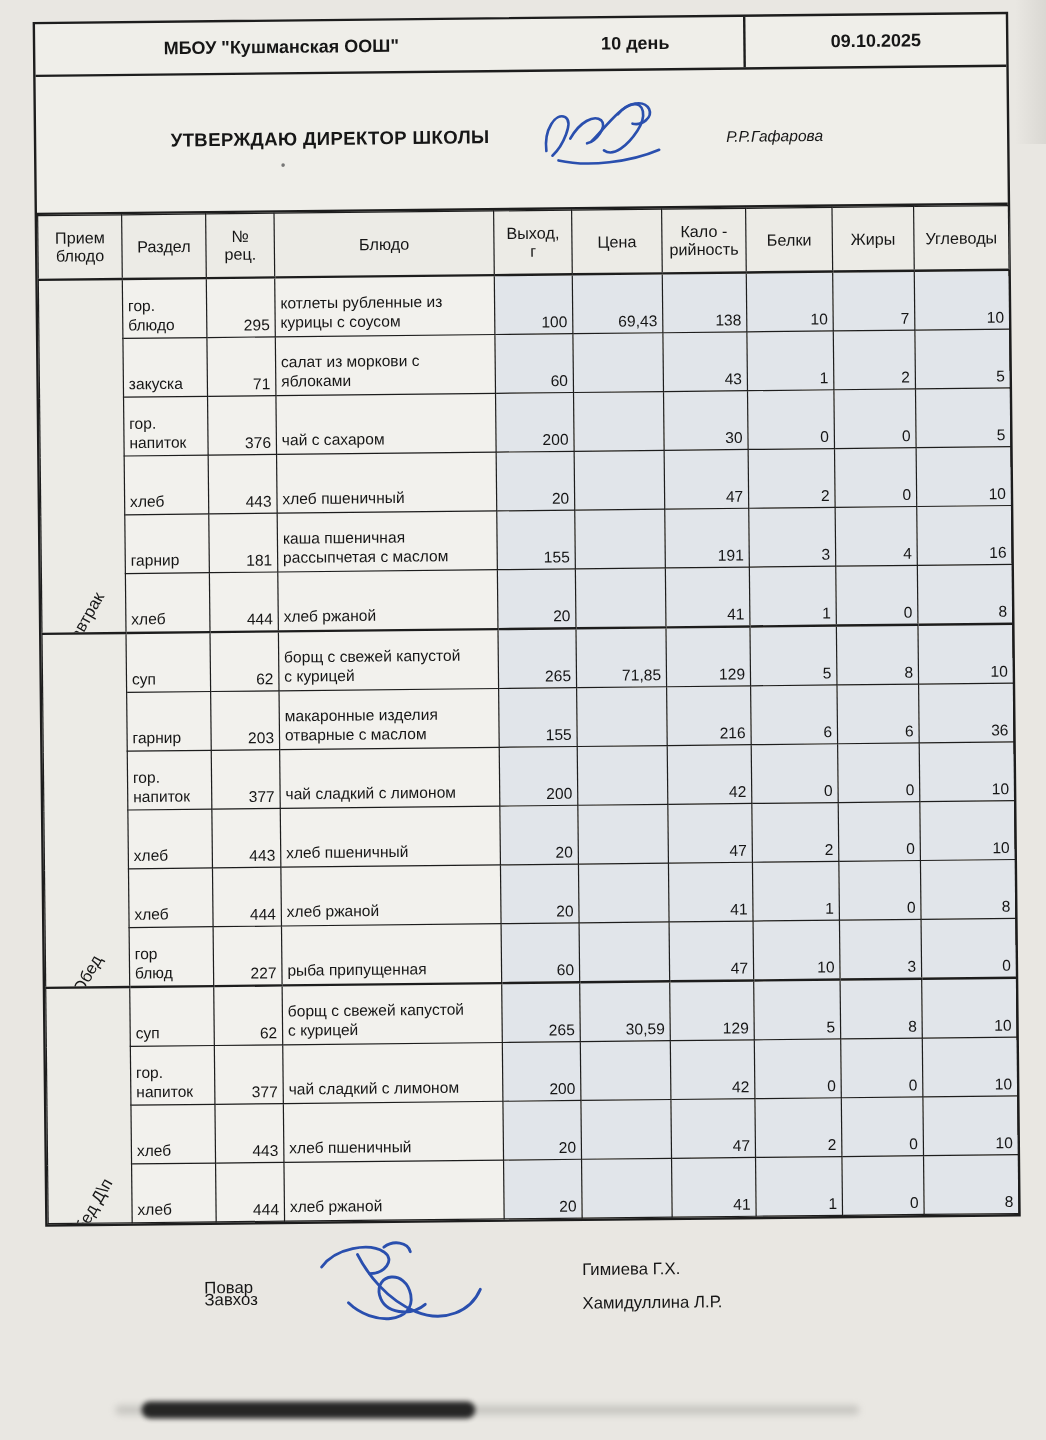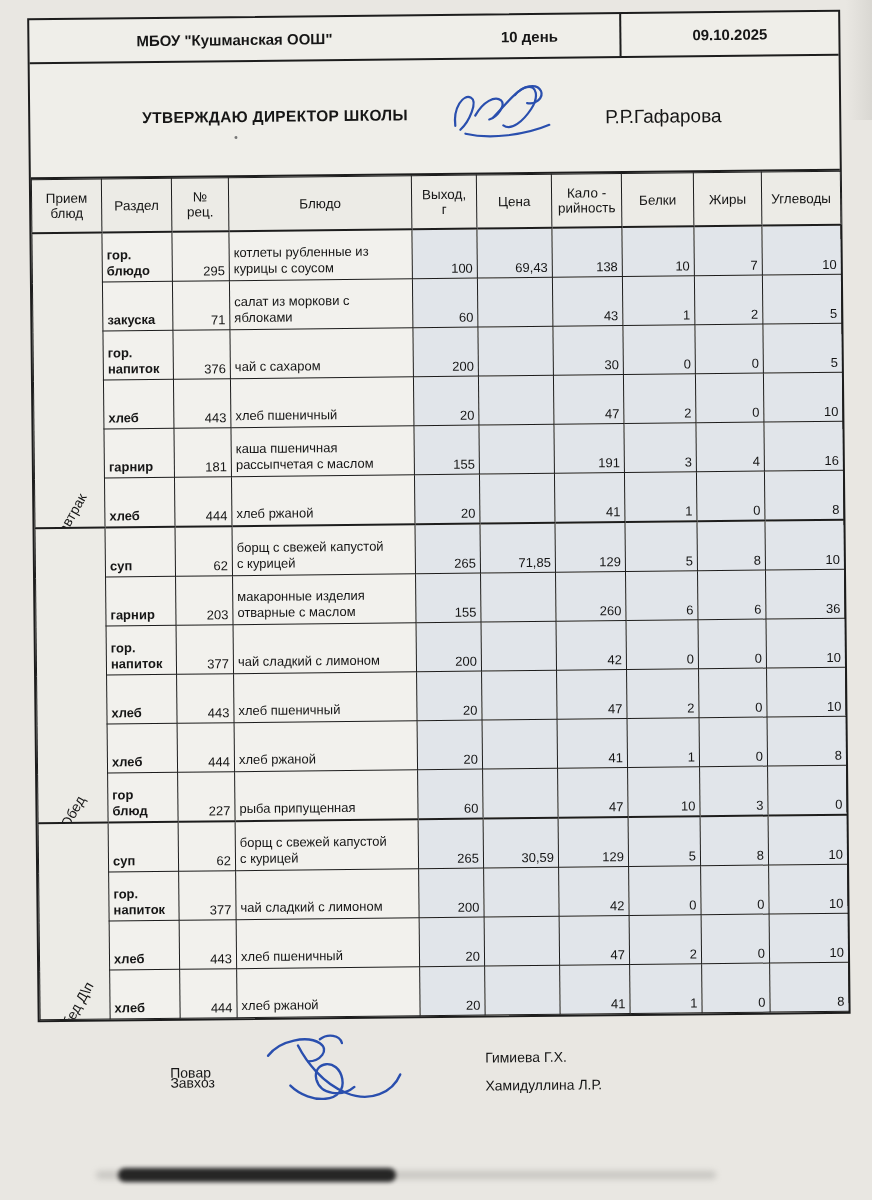--- a/index.html
+++ b/index.html
@@ -14,38 +14,38 @@
   }
   .doc-frame{border:2px solid #1d1d1d;background:#efeee9;}
   
   .head-row{display:flex;align-items:center;height:42px;border-bottom:2px solid #1d1d1d;}
   .head-school{flex:0 0 410px;text-align:center;font-weight:bold;font-size:15px;}
   .head-day{flex:0 0 180px;text-align:center;font-weight:bold;font-size:15px;}
   .head-date{flex:1;text-align:center;font-weight:bold;font-size:15px;border-left:2px solid #1d1d1d;align-self:stretch;display:flex;align-items:center;justify-content:center;}
   
   .approve-row{height:113px;position:relative;border-bottom:2px solid #1d1d1d;}
   .approve-label{position:absolute;left:112px;top:46px;font-size:15.5px;font-weight:bold;letter-spacing:.3px;}
-  .director-name{position:absolute;left:575px;top:48px;font-size:19px;}
+  .director-name{position:absolute;left:575px;top:48px;font-size:13px;font-style:italic;}
   .sig-director{position:absolute;left:415px;top:22px;}
   .speck{position:absolute;left:204px;top:74px;width:3px;height:3px;background:#777;border-radius:50%;}
   
   table.menu{width:100%;border-collapse:collapse;table-layout:fixed;font-size:13px;}
   table.menu th{
     border:1px solid #1d1d1d;border-bottom:2px solid #1d1d1d;
     height:50px;font-weight:normal;font-size:13.5px;
     white-space:pre-line;text-align:center;vertical-align:middle;background:#ecebe6;
   }
   table.menu td{
     border:1px solid #1d1d1d;height:45px;vertical-align:bottom;
     padding:1px 4px 2px 4px;overflow:hidden;
   }
   tr.section-start td{border-top:2px solid #1d1d1d;}
   td.meal-cell{text-align:center;vertical-align:middle;background:#ecebe6;}
   .meal-label{display:inline-block;transform:rotate(-60deg);white-space:nowrap;font-size:14px;}
-  td.razdel{white-space:pre-line;background:#f2f1ed;line-height:1.25;font-weight:bold;}
+  td.razdel{white-space:pre-line;background:#f2f1ed;line-height:1.25;}
   td.rec{text-align:right;background:#f2f1ed;}
   td.dish{white-space:pre-line;background:#f2f1ed;line-height:1.28;}
   td.numcell{text-align:right;background:#e1e5ea;}
   
   .footer{position:relative;height:90px;margin-top:24px;font-size:14px;}
   .footer .role1{position:absolute;left:132px;top:20px;}
   .footer .role2{position:absolute;left:132px;top:30px;}
   .footer .name1{position:absolute;left:447px;top:8px;}
   .footer .name2{position:absolute;left:447px;top:36px;}
   .sig-footer{position:absolute;left:212px;top:-16px;}
@@ -93,21 +93,21 @@
           <col style="width:65px">
           <col style="width:75px">
         <col style="width:70px">
           <col style="width:72px">
           <col style="width:68px">
           <col style="width:79px">
       </colgroup>
       <thead>
         <tr>
           <th>Прием
-блюд</th>
+блюдо</th>
           <th>Раздел</th>
           <th>№
 рец.</th>
           <th>Блюдо</th>
           <th>Выход,
 г</th>
           <th>Цена</th>
           <th>Кало -
 рийность</th>
           <th>Белки</th>
@@ -201,21 +201,21 @@
             <td class="numcell">8</td>
             <td class="numcell">10</td>
           </tr>
           <tr>
             <td class="razdel">гарнир</td>
             <td class="rec">203</td>
             <td class="dish">макаронные изделия
 отварные с маслом</td>
             <td class="numcell">155</td>
             <td class="numcell"></td>
-            <td class="numcell">260</td>
+            <td class="numcell">216</td>
             <td class="numcell">6</td>
             <td class="numcell">6</td>
             <td class="numcell">36</td>
           </tr>
           <tr>
             <td class="razdel">гор.
 напиток</td>
             <td class="rec">377</td>
             <td class="dish">чай сладкий с лимоном</td>
             <td class="numcell">200</td>

